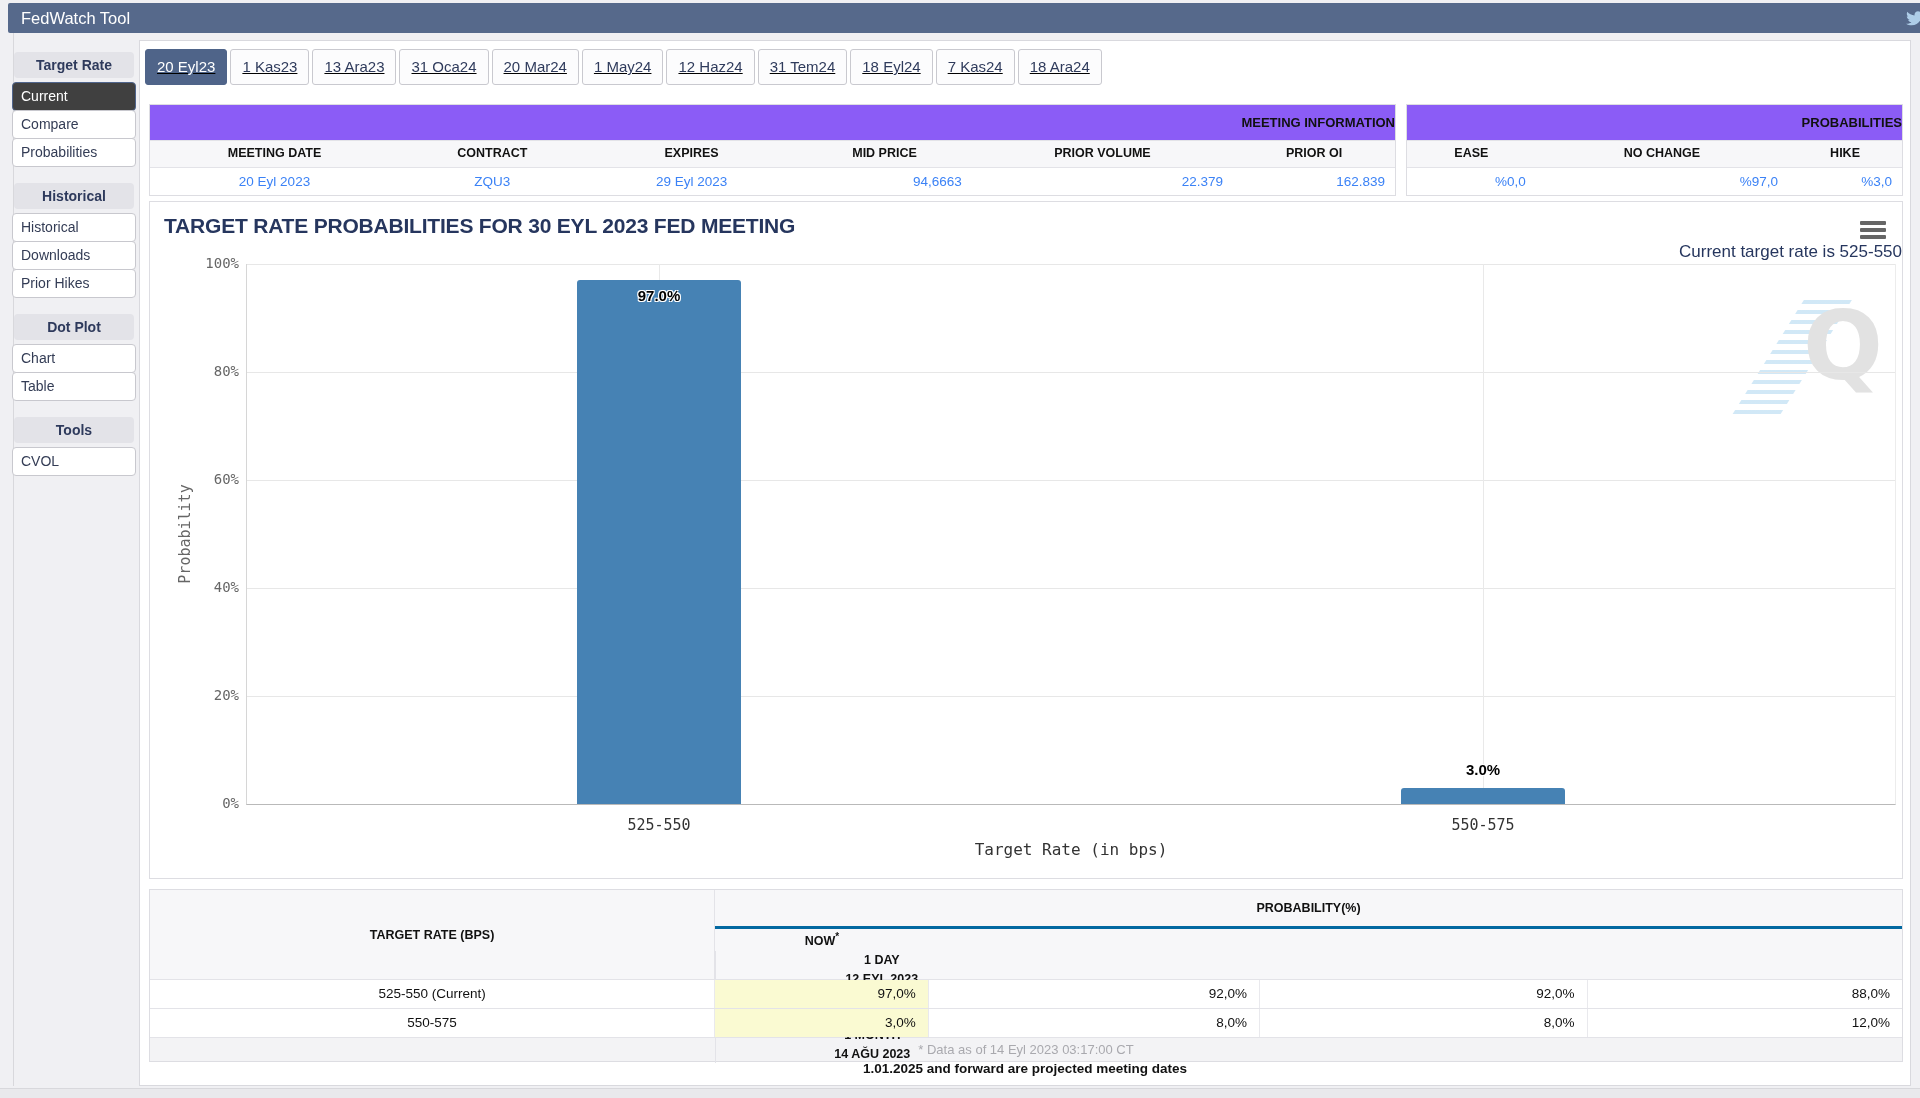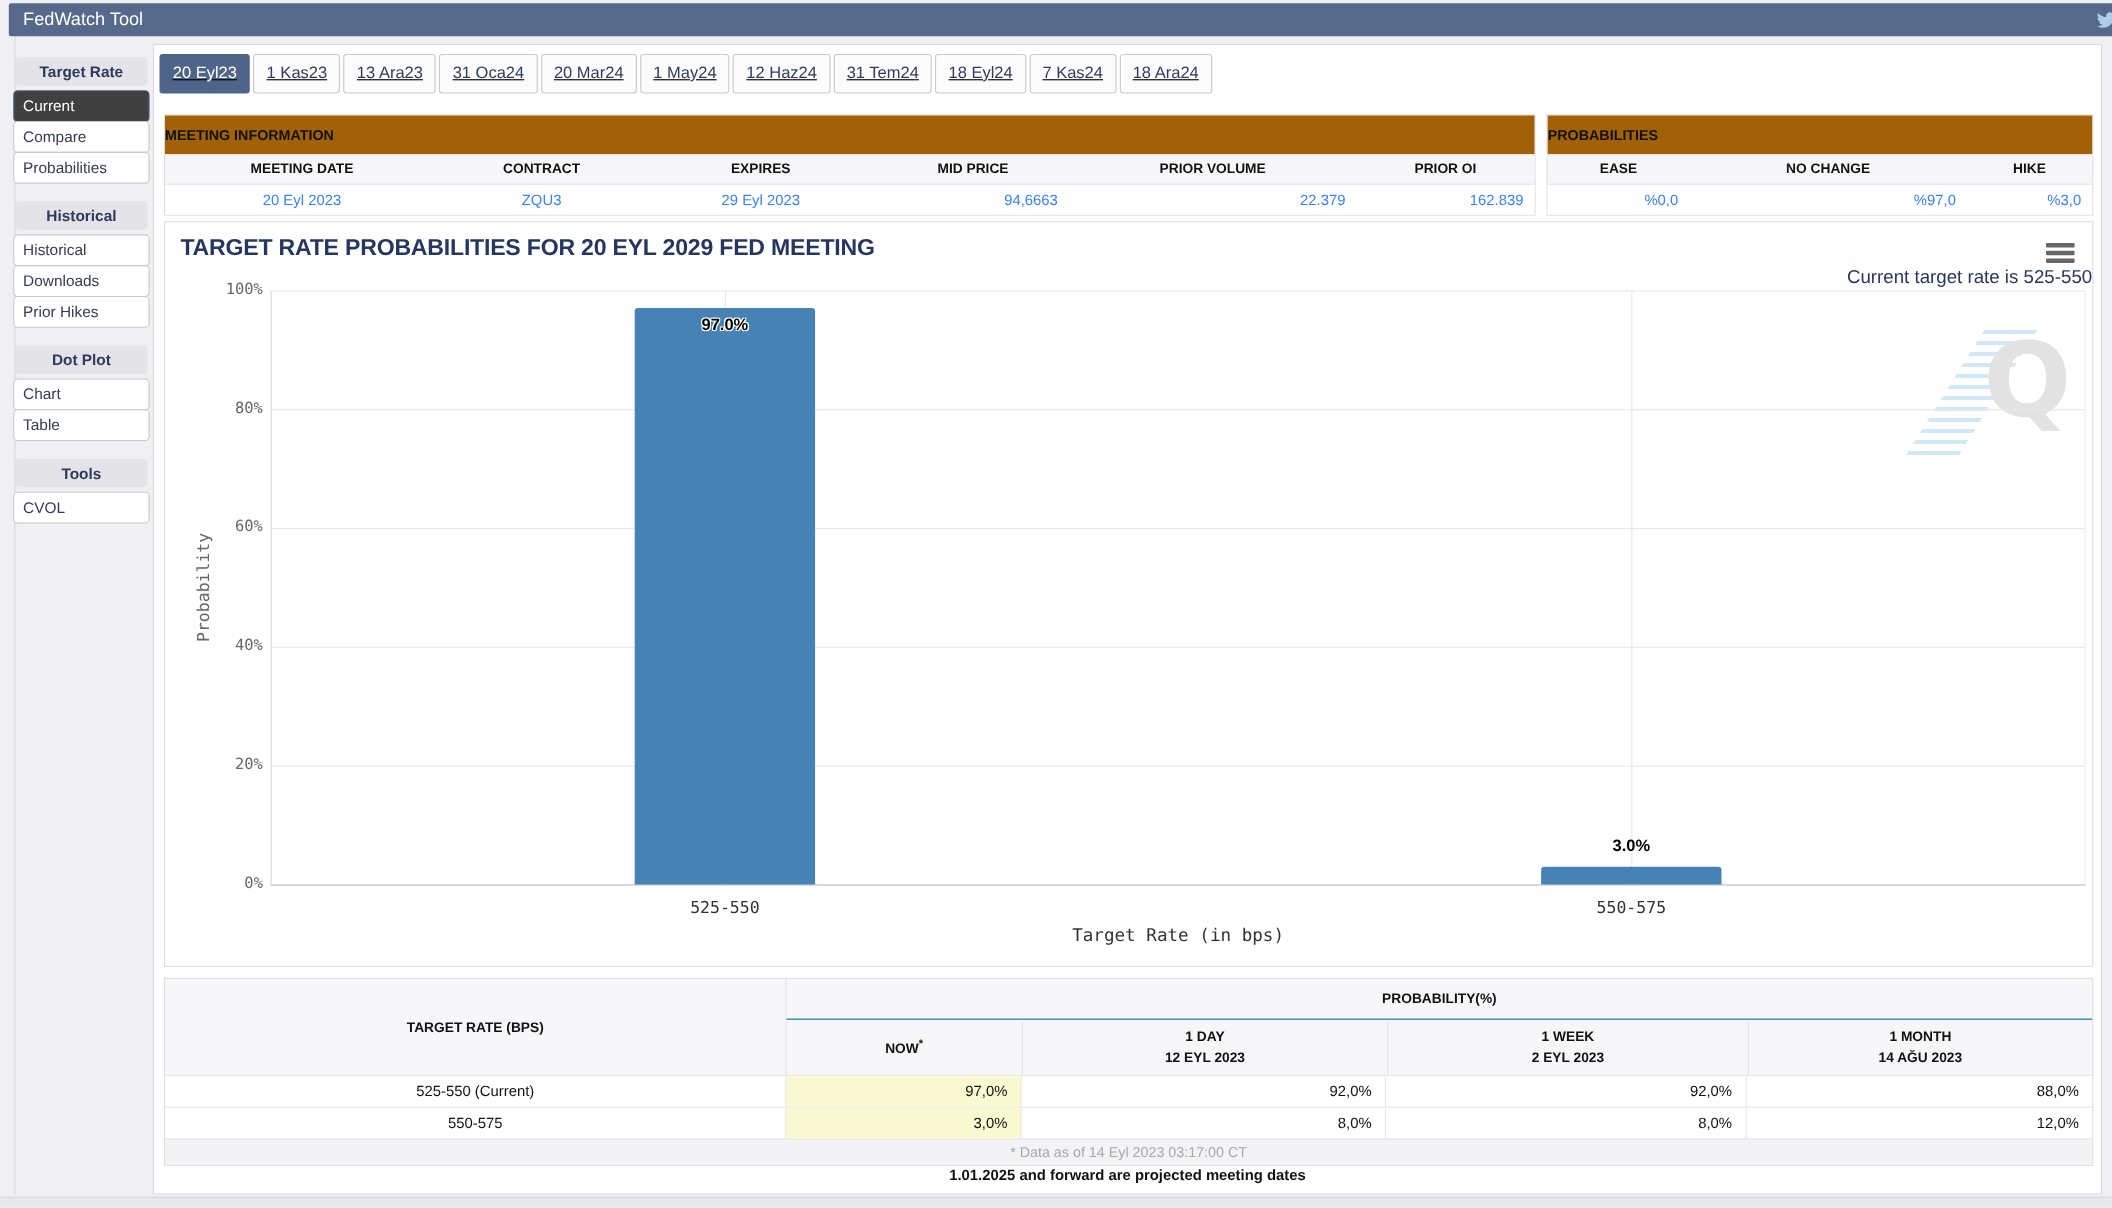--- a/index.html
+++ b/index.html
@@ -24,21 +24,21 @@
   .main{position:absolute;left:139px;top:40px;width:1772px;height:1046px;background:#FFFFFF;border:1px solid #D9D9DE;box-sizing:border-box;}
   .tabs{position:absolute;left:5px;top:8px;display:flex;gap:3px;text-decoration:underline;}
   .tab{border:1px solid #C9C9CF;background:#FCFCFD;color:#2F3B5C;font-size:15px;line-height:34px;padding:0 11px;border-radius:3px;cursor:pointer;white-space:nowrap;}
   .tab.selected{background:#4F6489;border-color:#4F6489;color:#FFFFFF;}
 
   
   .info-row{position:absolute;left:9px;top:63px;width:1754px;display:flex;gap:10px;}
   .ibox{border:1px solid #DDDDE2;box-sizing:border-box;background:#FFFFFF;}
   .mi-box{width:1247px;}
   .ps-box{width:497px;}
-  .tcaption{height:35px;line-height:35px;text-align:left;font-weight:bold;font-size:13px;color:#111;background:#a16207;}
+  .tcaption{height:35px;line-height:35px;text-align:right;font-weight:bold;font-size:13px;color:#111;background:#8b5cf6;}
   .thead{display:flex;height:26px;background:#F7F7F9;border-top:1px solid #E3E3E8;border-bottom:1px solid #E3E3E8;}
   .tvals{display:flex;height:27px;background:#FFFFFF;}
   .tc{box-sizing:border-box;font-size:12.5px;font-weight:bold;color:#111;text-align:center;line-height:25px;overflow:hidden;}
   .tv{box-sizing:border-box;font-size:13.5px;color:#3b82f6;text-align:center;line-height:27px;overflow:hidden;}
   .ar{text-align:right;padding-right:10px;}
 
   
   .chart-box{position:absolute;left:9px;top:160px;width:1754px;height:678px;border:1px solid #DDDDE2;box-sizing:border-box;background:#FFFFFF;}
   .chart-title{position:absolute;left:14px;top:12px;font-size:21px;font-weight:bold;color:#26365E;letter-spacing:-0.2px;}
   .chart-subtitle{position:absolute;left:0;right:0;top:40px;text-align:right;font-size:17px;color:#26365E;}
@@ -57,21 +57,21 @@
   .watermark{position:absolute;right:8px;top:22px;width:120px;height:140px;}
   .wm-stripes{position:absolute;left:0;top:14px;width:48px;height:118px;background:repeating-linear-gradient(to bottom,#C9E4F5 0 4px,transparent 4px 10px);transform:skewX(-32deg);opacity:.85;}
   .wm-q{position:absolute;right:4px;top:0;font-size:94px;line-height:1.3;font-weight:bold;color:#E2E2E2;font-family:"DejaVu Sans",sans-serif;}
 
   
   .btable{position:absolute;left:9px;top:848px;width:1754px;border:1px solid #DDDDE2;box-sizing:border-box;}
   .bt-top{display:flex;background:#F7F7F9;}
   .bt-left{width:32.2%;display:flex;align-items:center;justify-content:center;font-size:12.5px;font-weight:bold;color:#111;box-sizing:border-box;}
   .bt-right{width:67.8%;box-sizing:border-box;border-left:1px solid #E3E3E8;}
   .bt-group{height:36px;line-height:36px;text-align:center;font-size:12.5px;font-weight:bold;color:#111;}
-  .bt-cols{display:flex;height:50px;border-top:1px solid #0369a1;}
+  .bt-cols{display:flex;height:50px;border-top:3px solid #0369a1;flex-direction:column;}
   .bt-col{box-sizing:border-box;display:flex;flex-direction:column;justify-content:center;text-align:center;font-size:12.5px;font-weight:bold;color:#111;line-height:1.5;}
   .bt-col + .bt-col{border-left:1px solid #E3E3E8;}
   .bt-col sup{font-size:10px;}
   .bt-row{display:flex;height:28px;border-top:1px solid #E3E3E8;background:#FFFFFF;}
   .bt-cell{box-sizing:border-box;font-size:13.5px;color:#111;line-height:28px;}
   .bt-cell + .bt-cell{border-left:1px solid #E9E9ED;}
   .bt-rate{width:32.2%;text-align:center;}
   .bt-now{width:12.2%;background:#FAFAD2;text-align:right;padding-right:12px;}
   .bt-day{width:18.9%;text-align:right;padding-right:12px;}
   .bt-week{width:18.7%;text-align:right;padding-right:12px;}
@@ -160,21 +160,21 @@
         </div>
         <div class="tvals">
           <div class="tv ar" style="width:26%">%0,0</div>
           <div class="tv ar" style="width:51%">%97,0</div>
           <div class="tv ar" style="width:23%">%3,0</div>
         </div>
       </div>
     </div>
 
     <div class="chart-box">
-      <div class="chart-title">TARGET RATE PROBABILITIES FOR 20 EYL 2029 FED MEETING</div>
+      <div class="chart-title">TARGET RATE PROBABILITIES FOR 30 EYL 2023 FED MEETING</div>
       <div class="menu-icon">
           <span></span>
           <span></span>
           <span></span>
         </div>
       <div class="chart-subtitle">Current target rate is 525-550</div>
       <div id="plot-area">
         <div class="ylabel">Probability</div>
         <div class="xlabel">Target Rate (in bps)</div>
         <div class="watermark">

